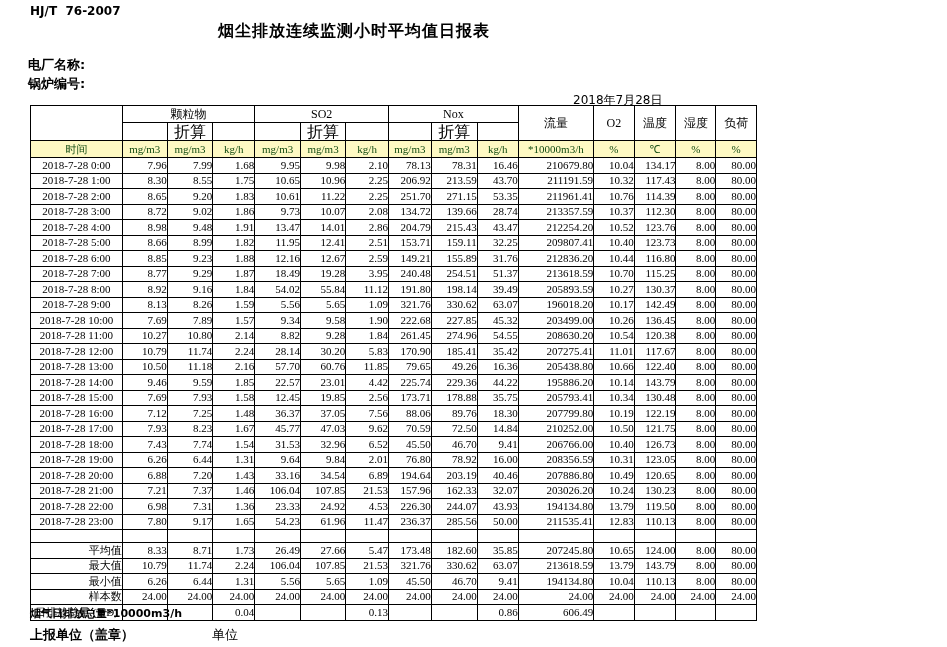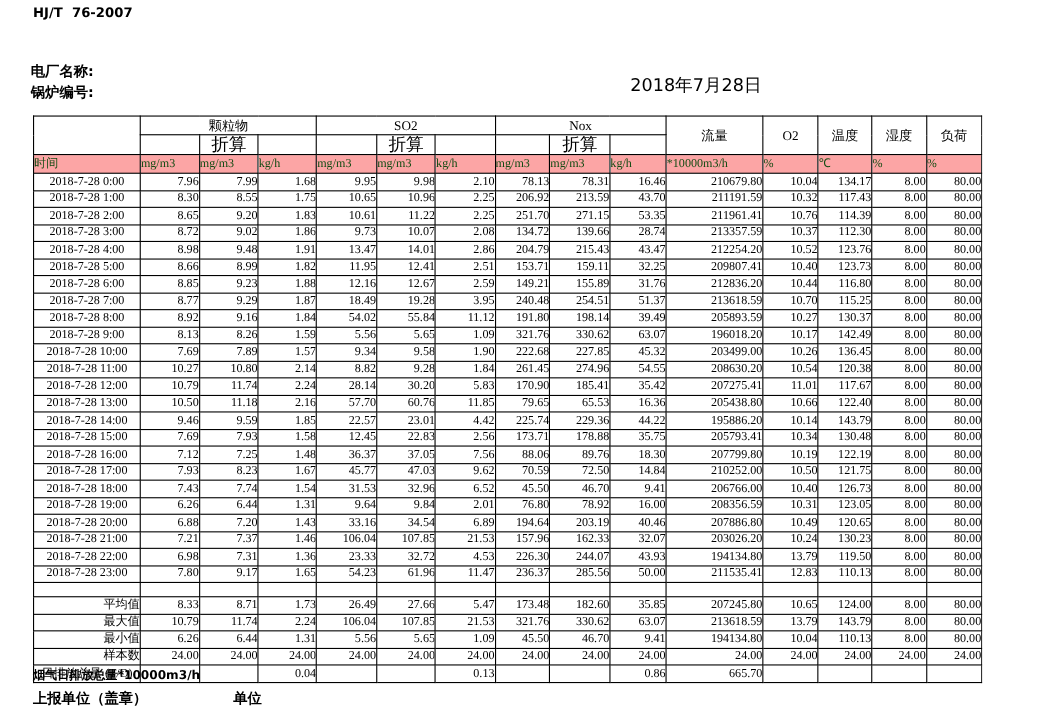--- a/index.html
+++ b/index.html
@@ -1,48 +1,49 @@
 <!DOCTYPE html>
 <html><head>
 <meta charset="utf-8">
 <style>
   html,body{margin:0;padding:0;background:#fff;}
   body{font-family:"DejaVu Sans","Liberation Sans",sans-serif;color:#000;}
-  .page{position:relative;width:893px;height:647px;background:#fff;overflow:hidden;}
+  .page{position:relative;width:757px;height:647px;background:#fff;overflow:hidden;}
 
   .std-code{position:absolute;left:30px;top:4px;font-size:12px;font-weight:bold;white-space:pre;}
   .title{position:absolute;left:218px;top:21px;font-size:16px;font-weight:bold;letter-spacing:1px;}
   .plant-label{position:absolute;left:28px;top:56px;font-size:13px;font-weight:bold;}
   .boiler-label{position:absolute;left:28px;top:75px;font-size:13px;font-weight:bold;}
-  .report-date{position:absolute;left:573px;top:68px;font-size:16px;}
+  .report-date{position:absolute;left:573px;top:92px;font-size:12px;}
 
   table.report{position:absolute;left:30px;top:105px;border-collapse:collapse;table-layout:fixed;font-family:Liberation Serif, serif;}
   table.report td,table.report th{border:1px solid #000;font-weight:normal;overflow:hidden;
     white-space:nowrap;padding:0;font-size:11px;line-height:1;}
   tr.g1 th{height:16px;font-size:12px;}
   tr.g2 th{height:17px;font-size:16px;}
-  tr.units td{background:#fca5a5;color:#124b12;height:16px;text-align:left;}
+  tr.units td{background:#fef9c3;color:#124b12;height:16px;text-align:center;}
   td.time-head{background:#ccffcc;color:#124b12;font-size:13px;font-weight:bold;text-align:center;}
   .bighead{font-size:13px;text-align:center;vertical-align:middle;}
   tbody td{height:14.5px;}
   td.num{text-align:right;padding-right:8px;}
   td.time{text-align:center;}
   tr.spacer td{height:12px;}
   td.slabel{text-align:right;padding-right:4px;font-size:12px;margin-left:10px;}
   td.slabel-left{text-align:center;font-size:12px;}
 
   .foot1{position:absolute;left:30px;top:606px;font-size:11px;font-weight:bold;}
   .foot2{position:absolute;left:30px;top:626px;font-size:13px;font-weight:bold;}
-  .foot3{position:absolute;left:212px;top:626px;font-size:13px;font-weight:bold;}
+  .foot3{position:absolute;left:212px;top:626px;font-size:13px;font-weight:normal;}
 </style>
 </head>
 <body>
 
 <div class="page">
   <div class="std-code">HJ/T  76-2007</div>
+  <div class="title">烟尘排放连续监测小时平均值日报表</div>
   <div class="plant-label">电厂名称:</div>
   <div class="boiler-label">锅炉编号:</div>
   <div class="report-date">2018年7月28日</div>
 
   <table class="report">
     <colgroup>
       <col style="width:98px">
         <col style="width:55px">
         <col style="width:55px">
         <col style="width:55px">
@@ -323,21 +324,21 @@
         </tr>
         <tr>
           <td class="time">2018-7-28 13:00</td>
           <td class="num">10.50</td>
           <td class="num">11.18</td>
           <td class="num">2.16</td>
           <td class="num">57.70</td>
           <td class="num">60.76</td>
           <td class="num">11.85</td>
           <td class="num">79.65</td>
-          <td class="num">65.53</td>
+          <td class="num">49.26</td>
           <td class="num">16.36</td>
           <td class="num">205438.80</td>
           <td class="num">10.66</td>
           <td class="num">122.40</td>
           <td class="num">8.00</td>
           <td class="num">80.00</td>
         </tr>
         <tr>
           <td class="time">2018-7-28 14:00</td>
           <td class="num">9.46</td>
@@ -354,21 +355,21 @@
           <td class="num">143.79</td>
           <td class="num">8.00</td>
           <td class="num">80.00</td>
         </tr>
         <tr>
           <td class="time">2018-7-28 15:00</td>
           <td class="num">7.69</td>
           <td class="num">7.93</td>
           <td class="num">1.58</td>
           <td class="num">12.45</td>
-          <td class="num">22.83</td>
+          <td class="num">19.85</td>
           <td class="num">2.56</td>
           <td class="num">173.71</td>
           <td class="num">178.88</td>
           <td class="num">35.75</td>
           <td class="num">205793.41</td>
           <td class="num">10.34</td>
           <td class="num">130.48</td>
           <td class="num">8.00</td>
           <td class="num">80.00</td>
         </tr>
@@ -473,21 +474,21 @@
           <td class="num">130.23</td>
           <td class="num">8.00</td>
           <td class="num">80.00</td>
         </tr>
         <tr>
           <td class="time">2018-7-28 22:00</td>
           <td class="num">6.98</td>
           <td class="num">7.31</td>
           <td class="num">1.36</td>
           <td class="num">23.33</td>
-          <td class="num">32.72</td>
+          <td class="num">24.92</td>
           <td class="num">4.53</td>
           <td class="num">226.30</td>
           <td class="num">244.07</td>
           <td class="num">43.93</td>
           <td class="num">194134.80</td>
           <td class="num">13.79</td>
           <td class="num">119.50</td>
           <td class="num">8.00</td>
           <td class="num">80.00</td>
         </tr>
@@ -597,21 +598,21 @@
           <td class="slabel-left">日排放总量 (T/D)</td>
           <td class="num"></td>
           <td class="num"></td>
           <td class="num">0.04</td>
           <td class="num"></td>
           <td class="num"></td>
           <td class="num">0.13</td>
           <td class="num"></td>
           <td class="num"></td>
           <td class="num">0.86</td>
-          <td class="num">665.70</td>
+          <td class="num">606.49</td>
           <td class="num"></td>
           <td class="num"></td>
           <td class="num"></td>
           <td class="num"></td>
         </tr>
       </tbody>
   </table>
 
   <div class="foot1">烟气日排放总量*10000m3/h</div>
   <div class="foot2">上报单位（盖章）</div>

